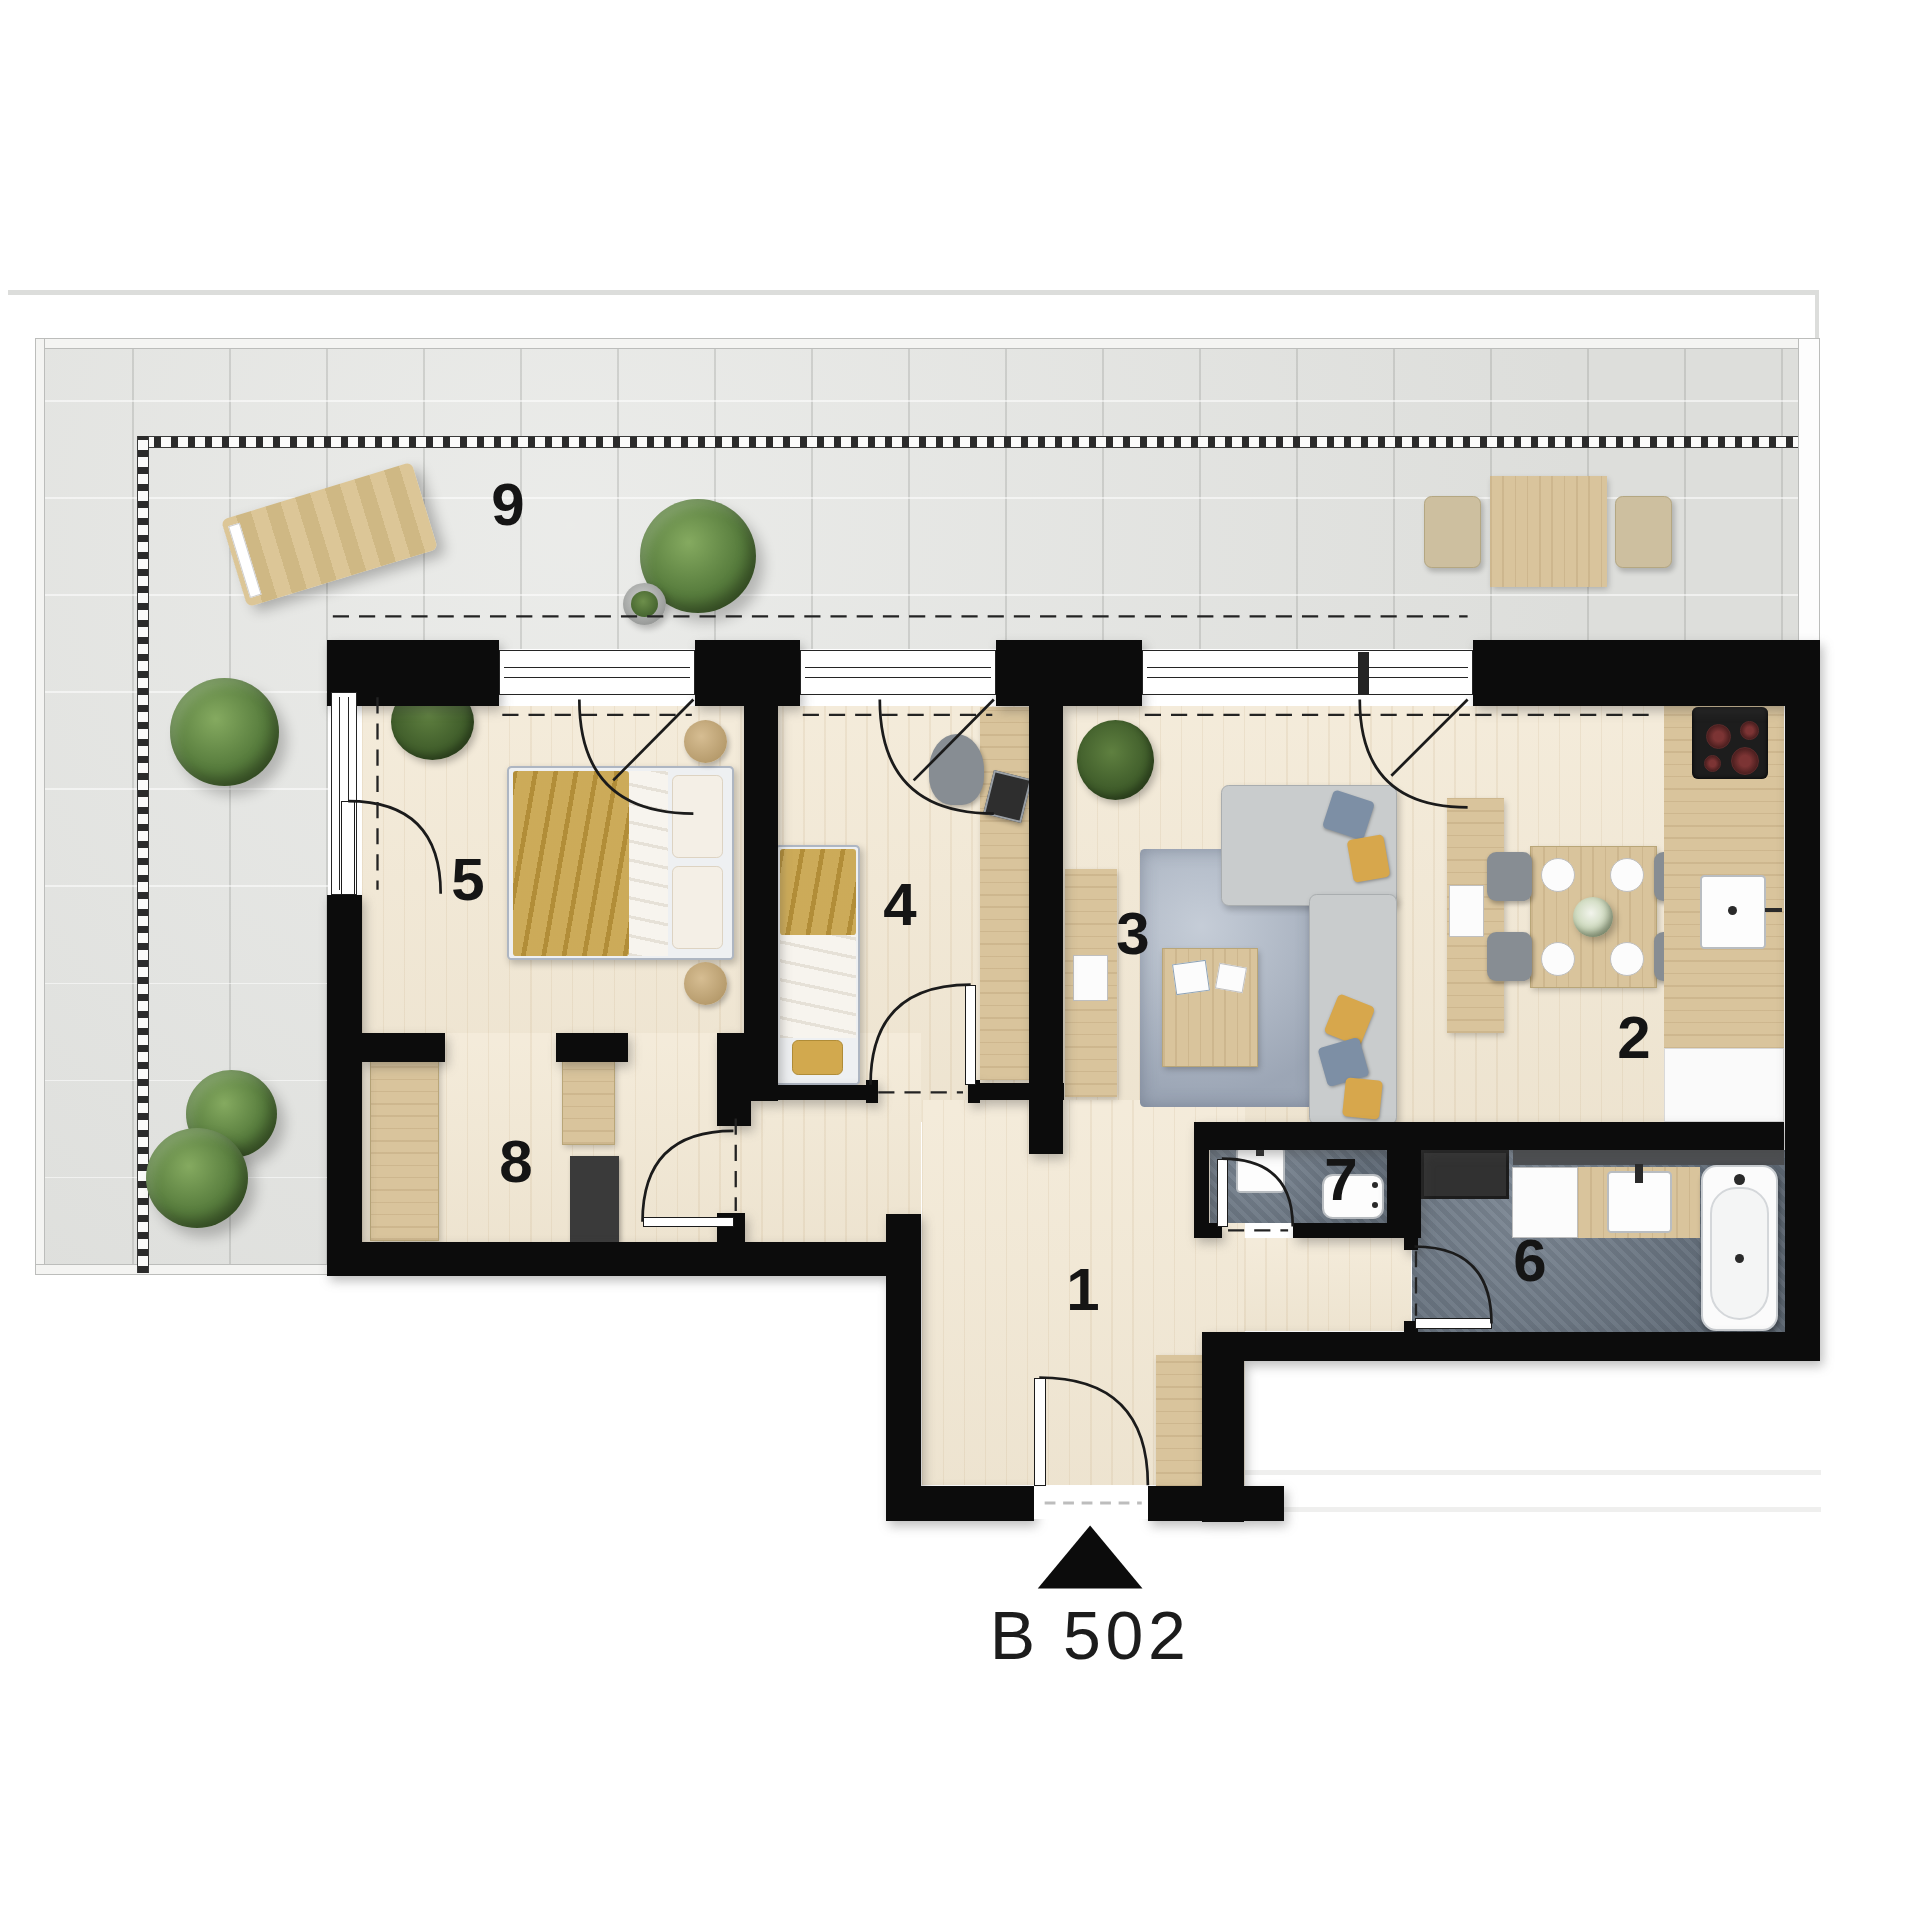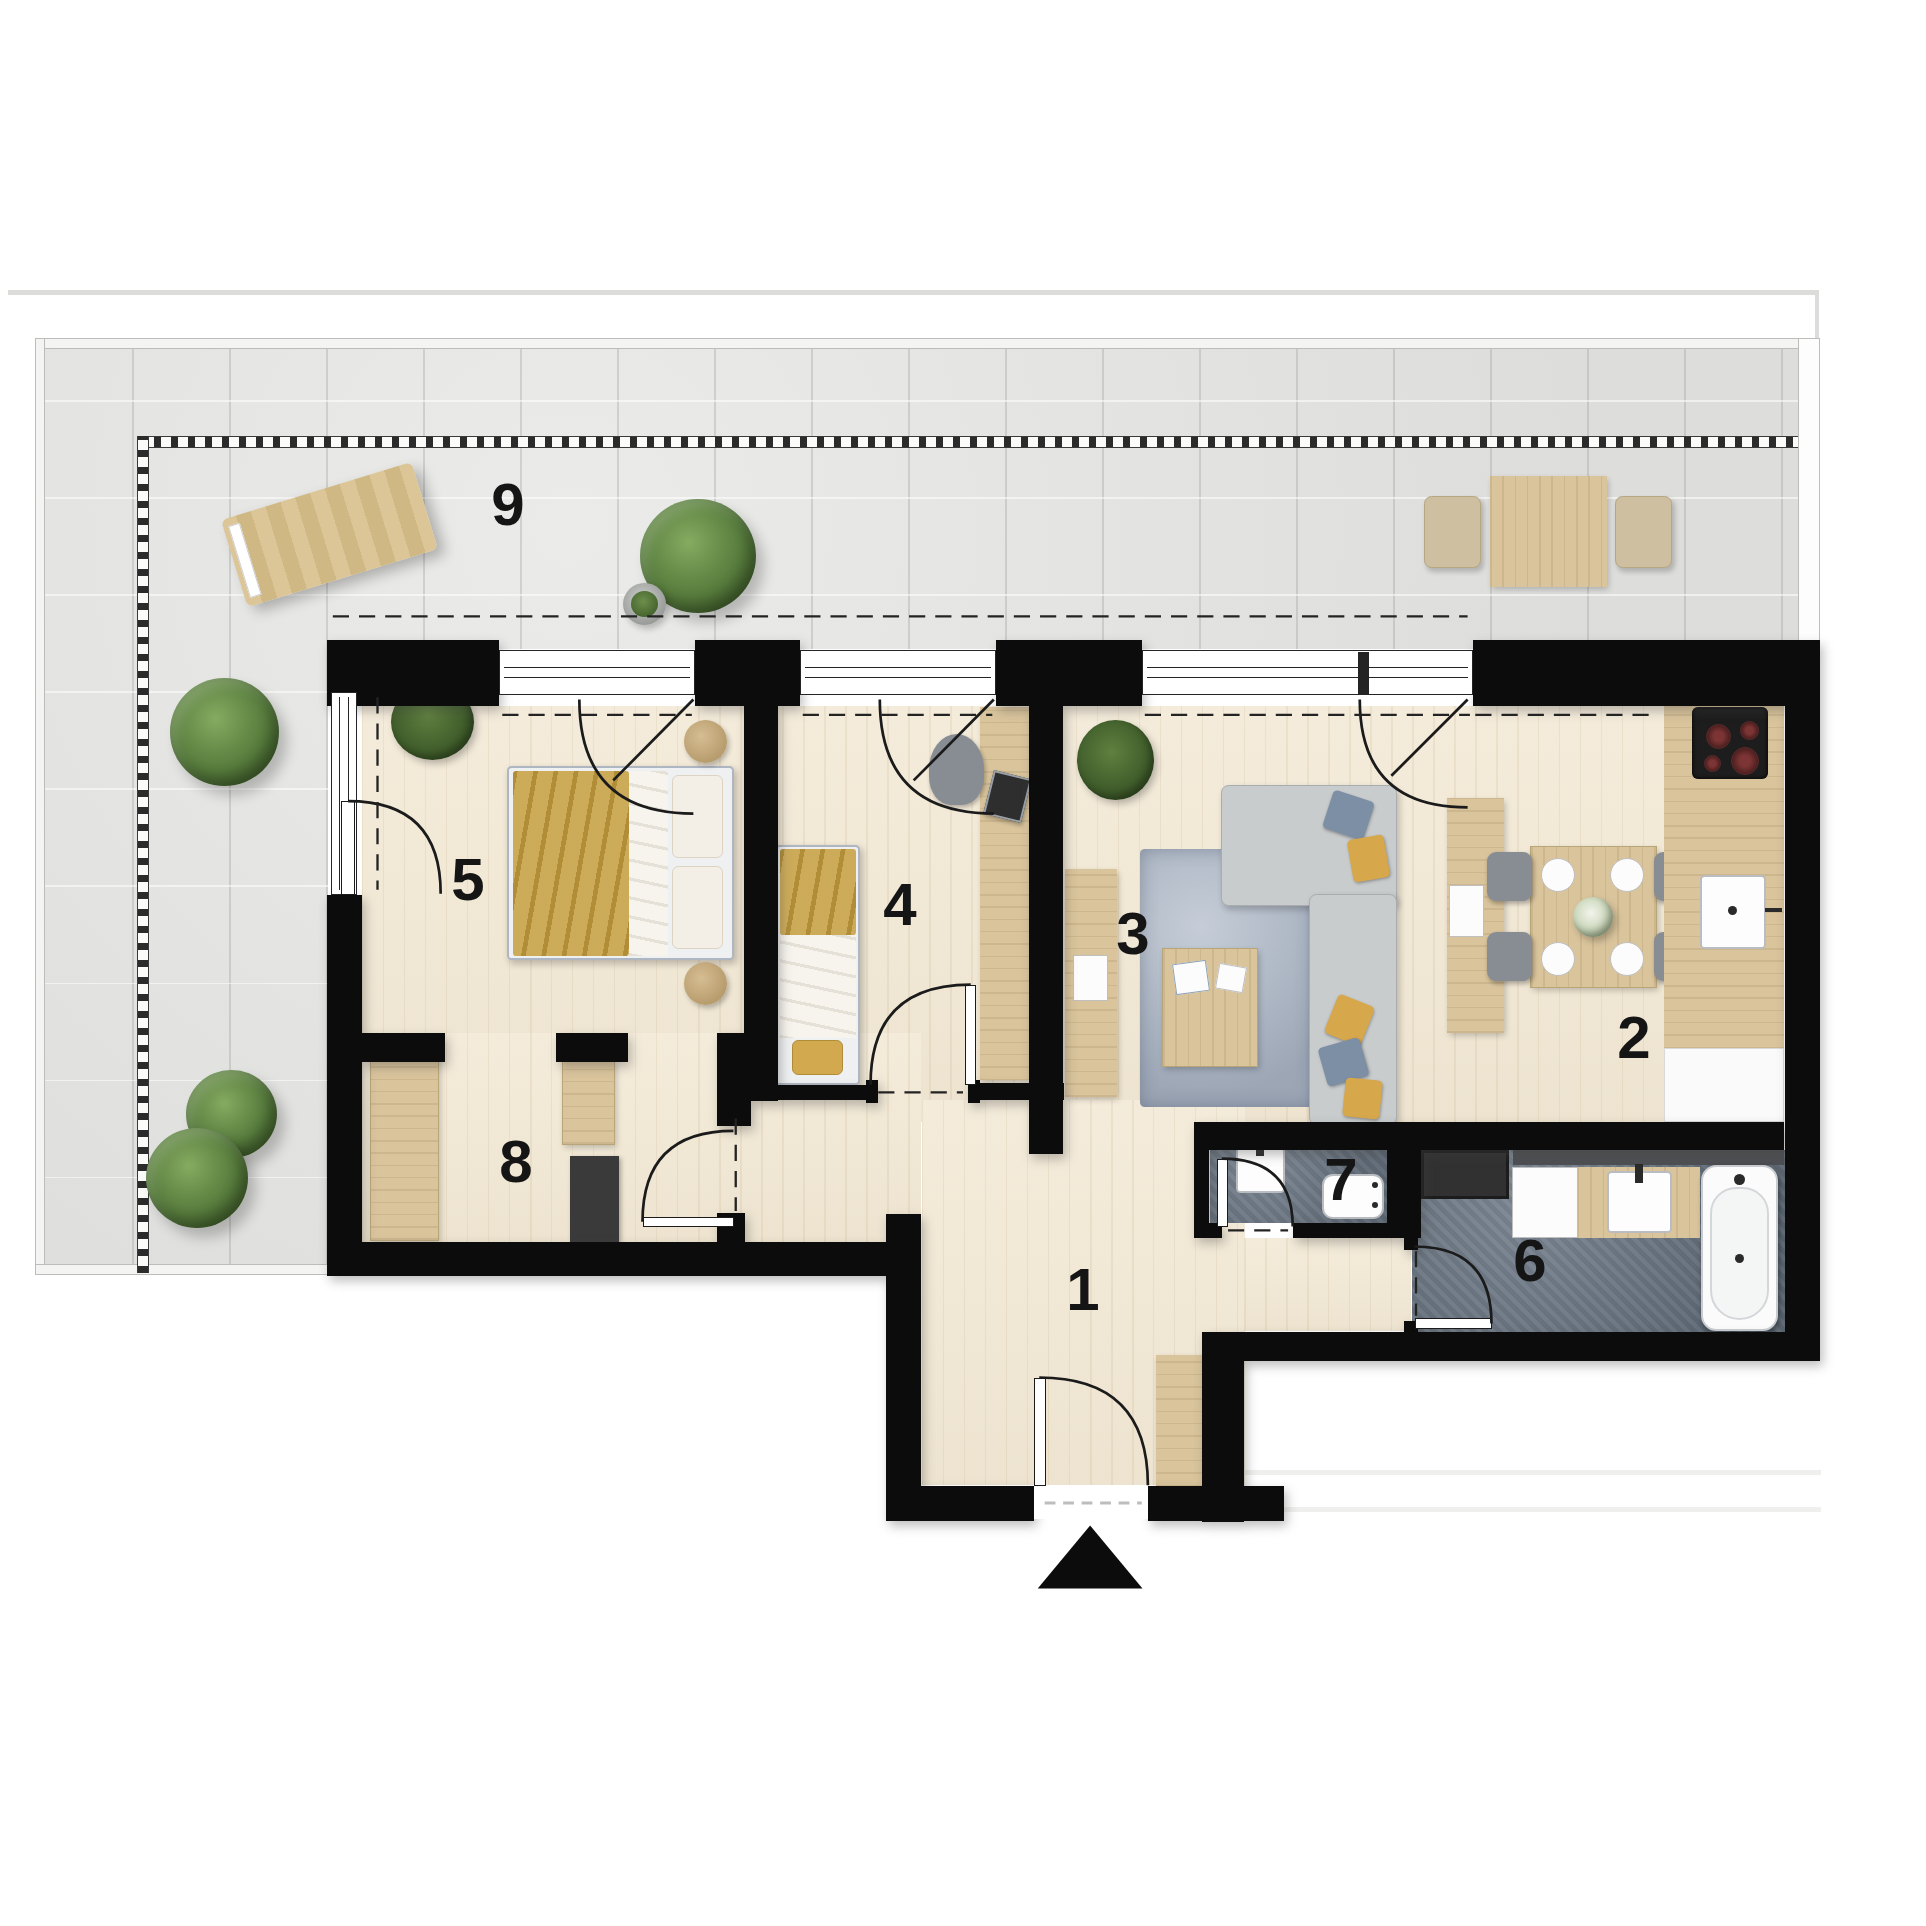--- a/index.html
+++ b/index.html
@@ -333,15 +333,16 @@
   <div class="rlabel" style="left:1083px;top:1290px;">1</div>
   <div class="rlabel" style="left:1634px;top:1038px;">2</div>
   <div class="rlabel" style="left:1133px;top:934px;">3</div>
   <div class="rlabel" style="left:900px;top:905px;">4</div>
   <div class="rlabel" style="left:468px;top:880px;">5</div>
   <div class="rlabel" style="left:1530px;top:1261px;">6</div>
   <div class="rlabel" style="left:1341px;top:1180px;">7</div>
   <div class="rlabel" style="left:516px;top:1162px;">8</div>
   <div class="rlabel" style="left:508px;top:505px;">9</div>
 
+  <div id="apt-id">B 502</div>
 
 </div>
 
 
 </body></html>

